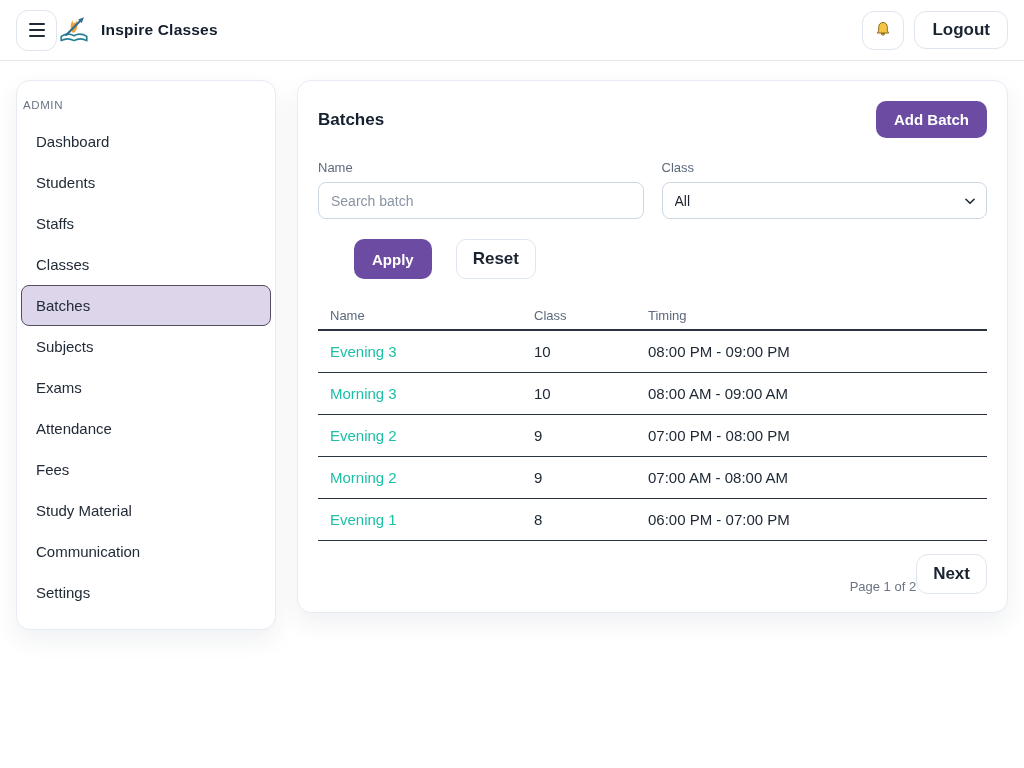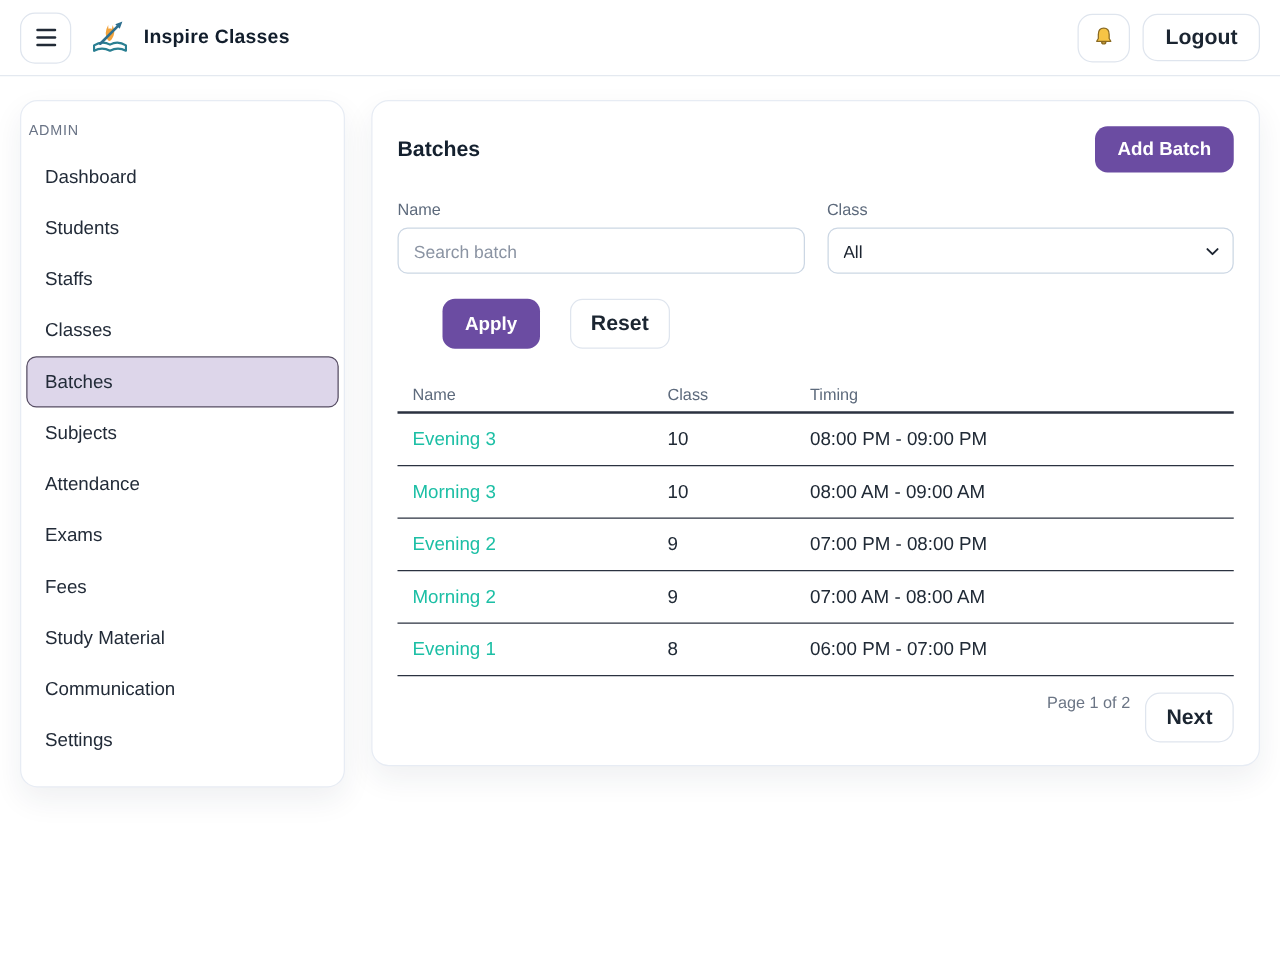--- a/index.html
+++ b/index.html
@@ -2,21 +2,21 @@
 <html><head>
 <meta charset="utf-8">
 <style>
   * { margin:0; padding:0; box-sizing:border-box; }
   html,body { width:1024px; height:768px; background:#ffffff;
     font-family:"Liberation Sans", sans-serif; color:#1c2430; overflow:hidden; }
 
   
   .topbar { height:61px; background:#ffffff; border-bottom:1px solid #e4e9f0;
     display:flex; align-items:center; justify-content:space-between; padding:0 16px; }
-  .topbar-left { display:flex; align-items:center; gap:14px; }
+  .topbar-left { display:flex; align-items:center; }
   .icon-btn { width:41px; height:41px; background:#fff; border:1px solid #dfe5ee;
     border-radius:12px; display:flex; align-items:center; justify-content:center;
     cursor:pointer; }
   .hamburger { display:flex; flex-direction:column; gap:4px; }
   .hamburger span { display:block; width:16px; height:1.8px; background:#212a36; border-radius:1px; }
   .brand { display:flex; align-items:center; gap:10px; }
   .brand-title { font-size:15.5px; font-weight:700; color:#121e2c; letter-spacing:.2px; }
   .topbar-right { display:flex; align-items:center; gap:10px; }
   .bell-btn { width:42px; height:39px; border-radius:12px; }
   .btn-light { background:#fff; border:1px solid #dfe5ee; border-radius:12px;
@@ -64,21 +64,21 @@
   
   .table { margin-top:22px; }
   .t-row { display:grid; grid-template-columns:204px 114px 1fr; align-items:center; }
   .t-head { height:30px; border-bottom:2px solid #2b3240; }
   .t-head .t-cell { font-size:13px; color:#5d6a7c; font-weight:400; }
   .t-cell { padding:0 12px; }
   .t-body-row { height:42px; border-bottom:1.5px solid #2b3240; font-size:15px; color:#202a36; }
   .batch-link { color:#1cbfa5; cursor:pointer; }
 
   
-  .pager { display:flex; align-items:flex-start; justify-content:flex-end; gap:12px; margin-top:13px; }
+  .pager { display:flex; align-items:flex-end; justify-content:flex-end; gap:0; margin-top:13px; }
   .pager-info { font-size:13px; color:#6b7585; }
   .btn-next { border-radius:12px; padding:9px 16px; font-weight:700; }
 </style>
 </head>
 <body>
 
 <header class="topbar">
   <div class="topbar-left">
     <button class="icon-btn">
       <span class="hamburger">
@@ -116,22 +116,22 @@
 
   <aside class="sidebar">
     <div class="section-label">ADMIN</div>
     <nav>
       <div class="nav-item">Dashboard</div>
       <div class="nav-item">Students</div>
       <div class="nav-item">Staffs</div>
       <div class="nav-item">Classes</div>
       <div class="nav-item active">Batches</div>
       <div class="nav-item">Subjects</div>
+      <div class="nav-item">Exams</div>
       <div class="nav-item">Attendance</div>
-      <div class="nav-item">Exams</div>
       <div class="nav-item">Fees</div>
       <div class="nav-item">Study Material</div>
       <div class="nav-item">Communication</div>
       <div class="nav-item">Settings</div>
     </nav>
   </aside>
 
   <main class="main-card">
 
     <div class="main-head">

